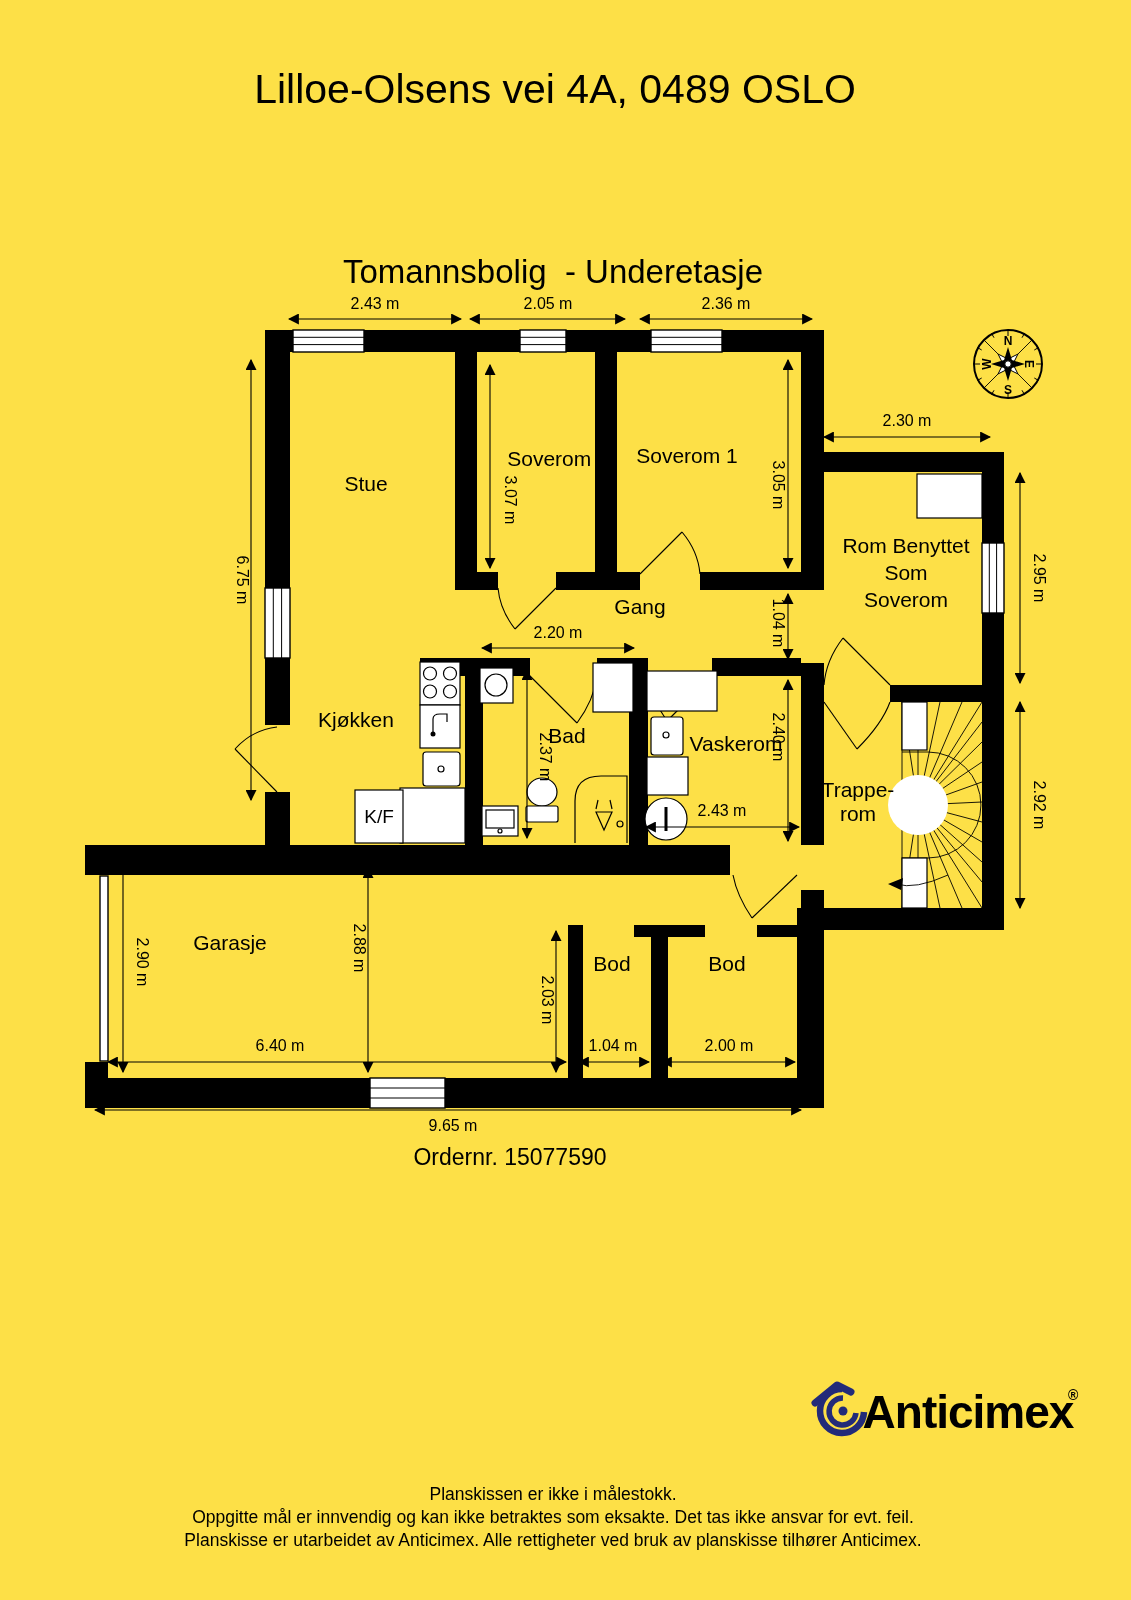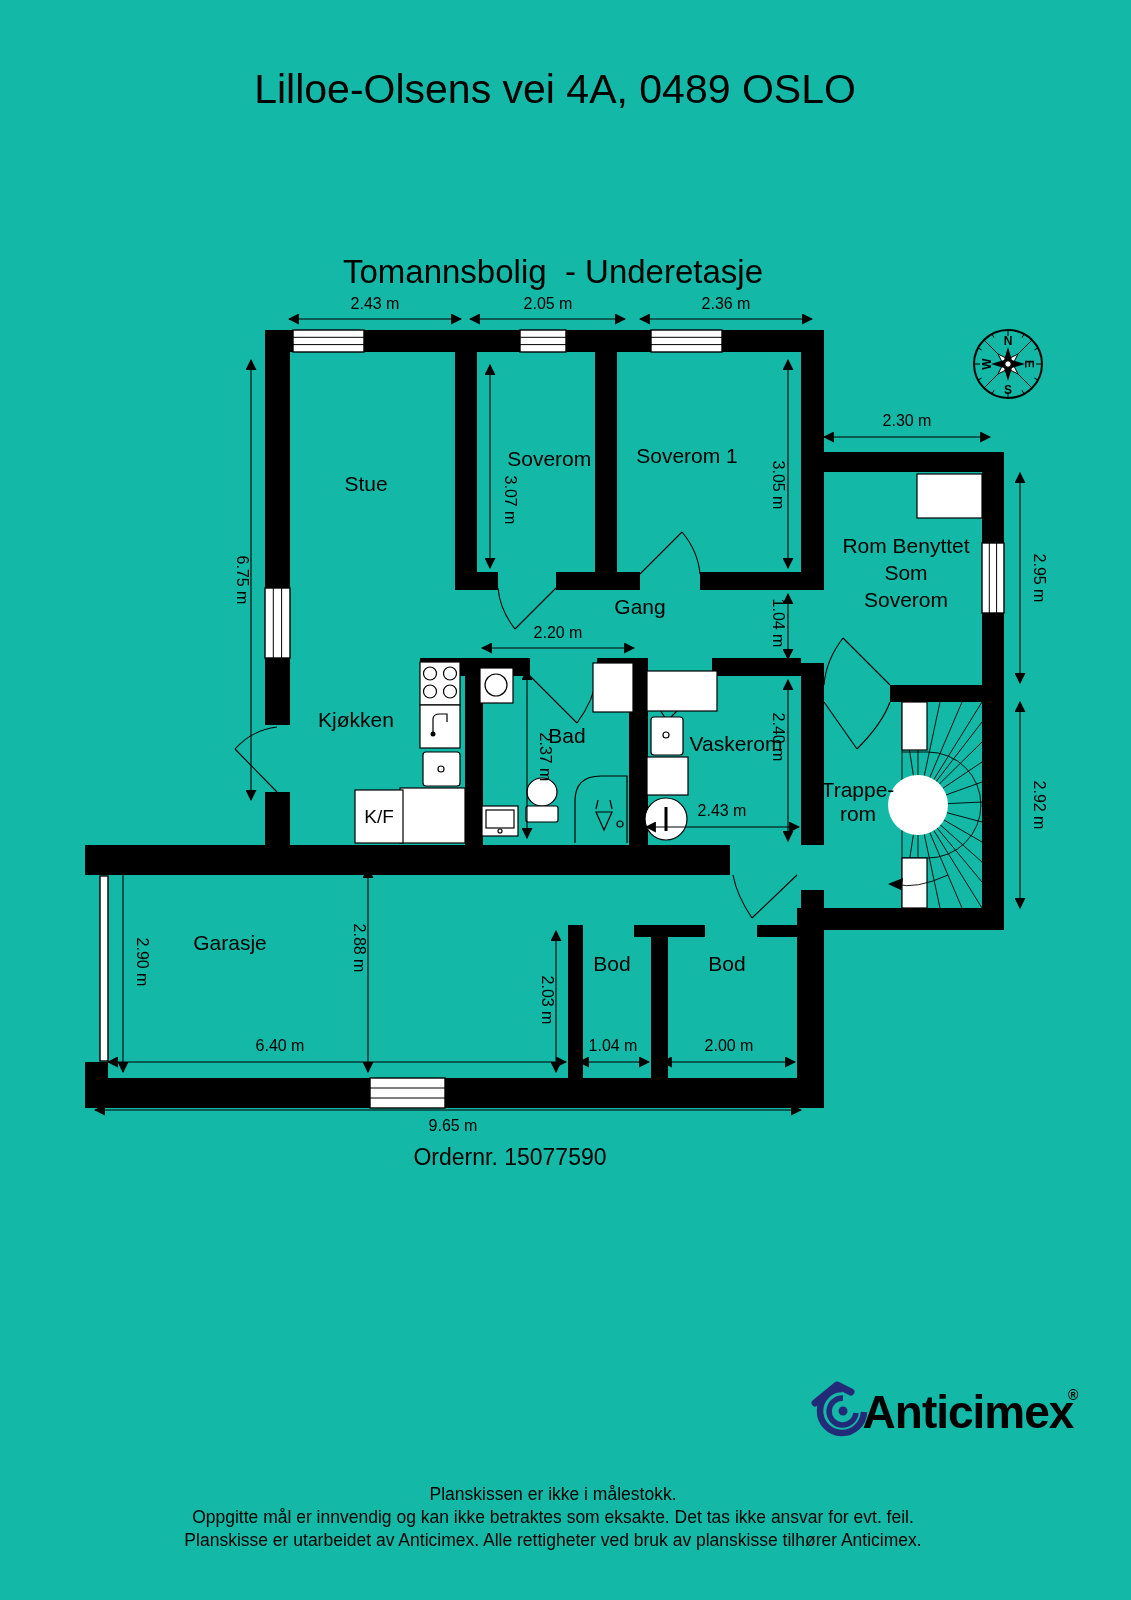--- a/index.html
+++ b/index.html
@@ -1,16 +1,16 @@
 <!DOCTYPE html>
 <html><head>
 <meta charset="utf-8">
 <style>
   html,body{margin:0;padding:0;background:#ffffff;}
-  .page{position:relative;width:1131px;height:1600px;background:#14b8a6;overflow:hidden;
+  .page{position:relative;width:1131px;height:1600px;background:#fde047;overflow:hidden;
         font-family:"Liberation Sans", sans-serif;}
   svg{position:absolute;left:0;top:0;}
   svg text{font-family:"Liberation Sans", sans-serif;fill:#000;}
   .t-title{font-size:41px;}
   .t-sub{font-size:33px;}
   .t-room{font-size:21px;}
   .t-dim{font-size:16px;}
   .t-kf{font-size:19px;}
   .t-ord{font-size:23px;}
   .t-foot{font-size:17.5px;}

